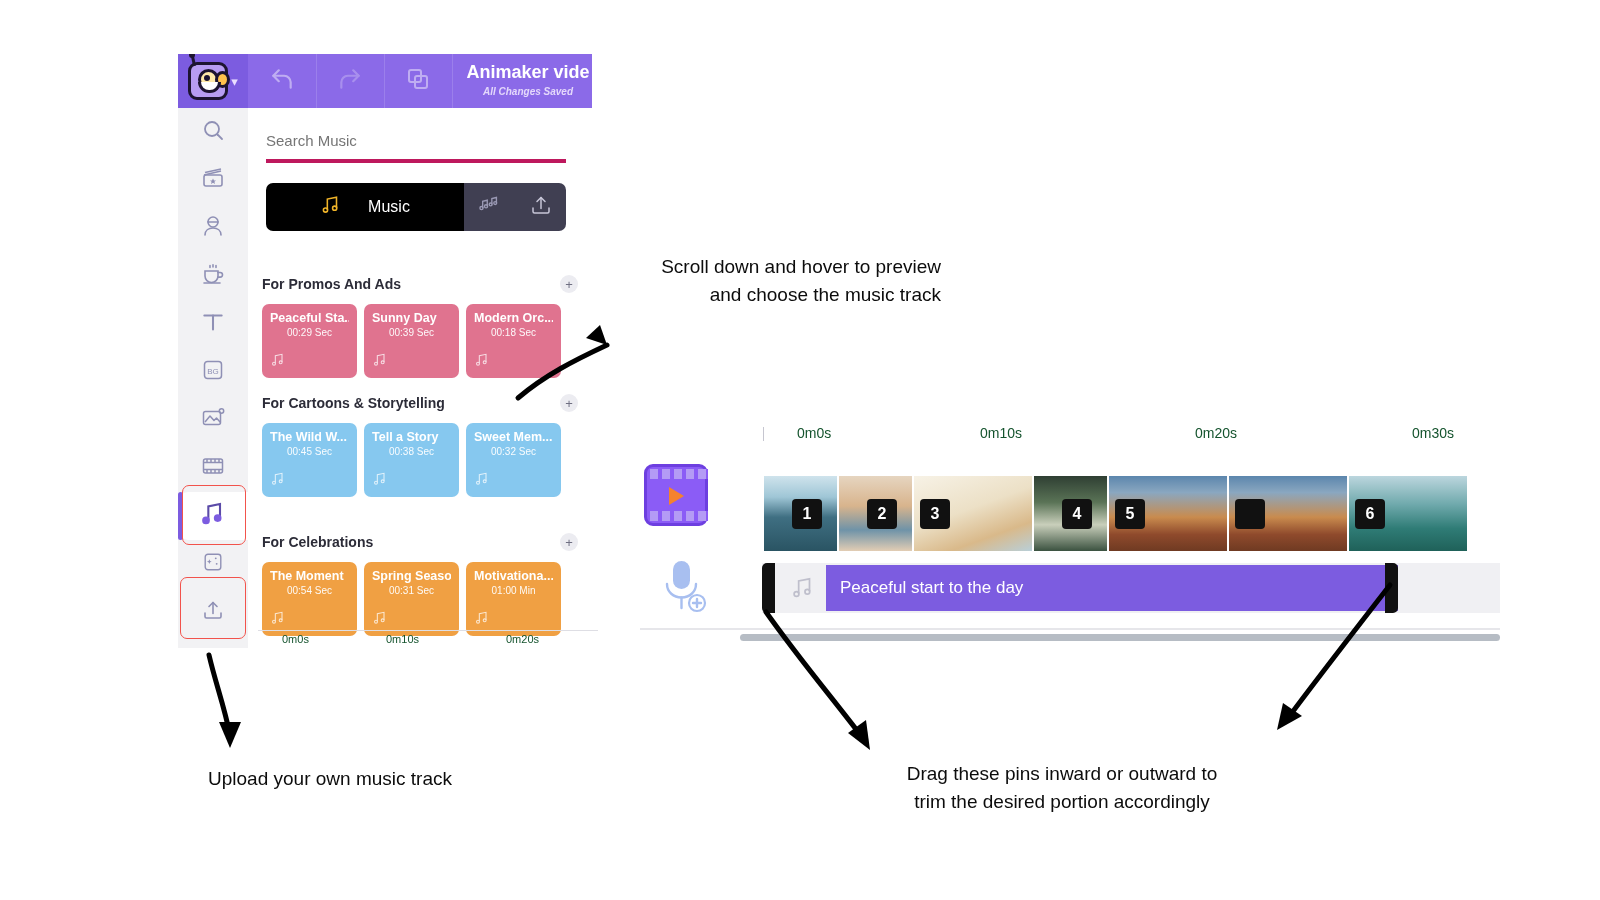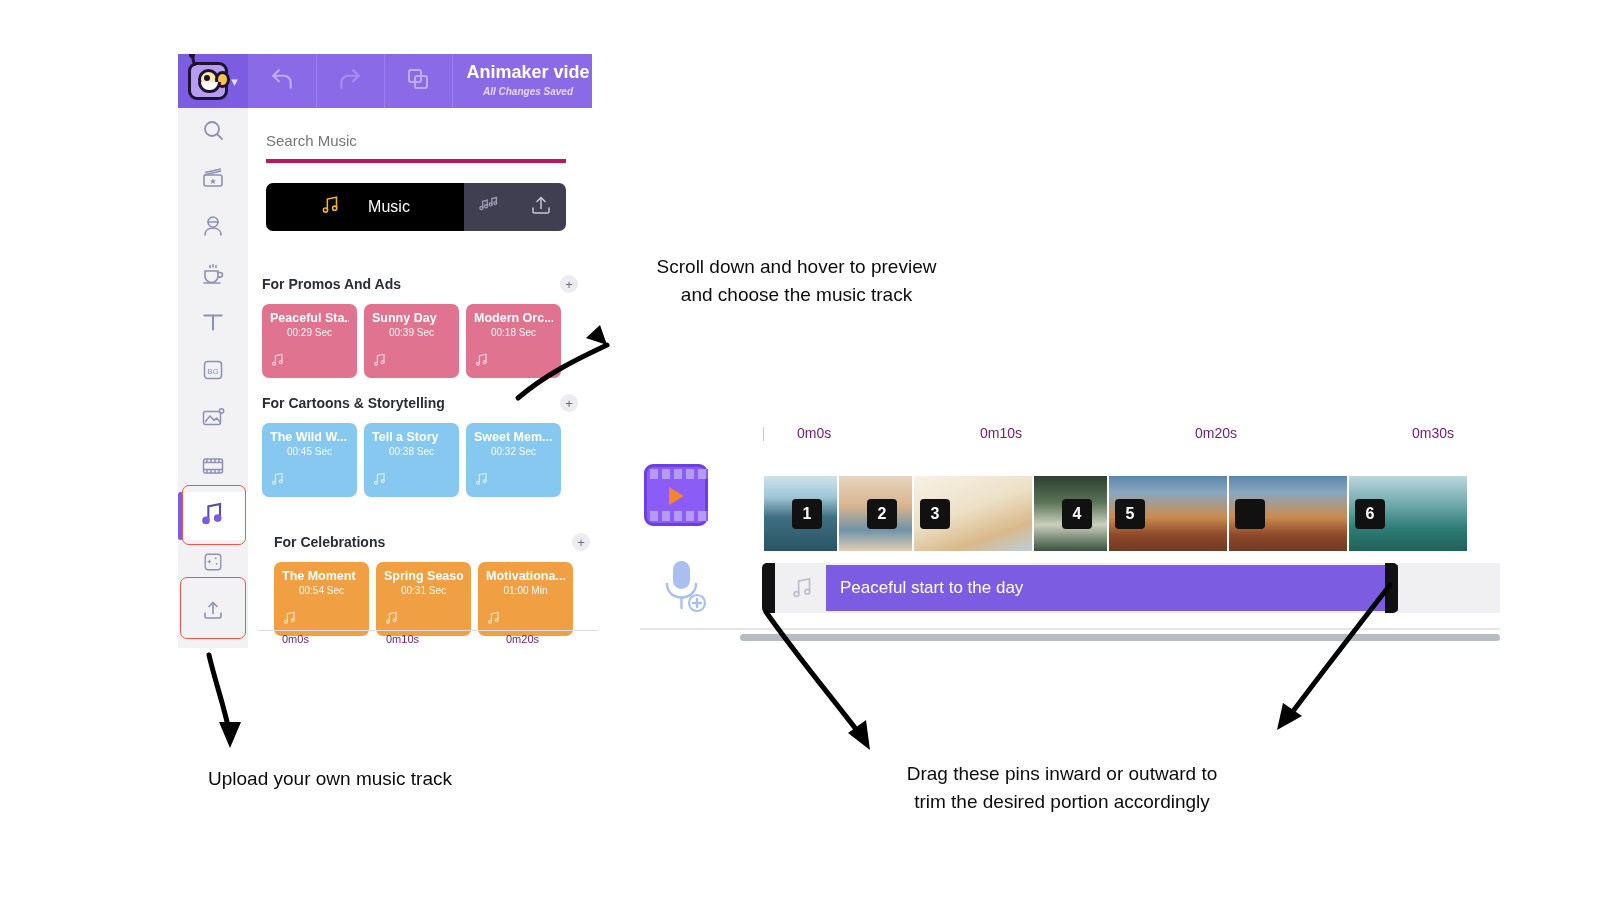--- a/index.html
+++ b/index.html
@@ -101,21 +101,21 @@
   .card{
     width:95px;height:74px;border-radius:7px;padding:7px 8px;box-sizing:border-box;
     position:relative;color:#fff;flex:0 0 auto;
   }
   .card-t{font-size:12.5px;font-weight:600;line-height:1.15;white-space:nowrap;overflow:hidden;}
   .card-d{font-size:10px;margin-top:2px;opacity:.95;text-align:center;}
   .card-note{position:absolute;left:8px;bottom:6px;opacity:.75;}
 
   
   .ruler{position:absolute;left:755px;top:425px;width:745px;height:34px;}
-  .tick{position:absolute;top:0;font-size:14px;color:#701a75;white-space:nowrap;}
+  .tick{position:absolute;top:0;font-size:14px;color:#14532d;white-space:nowrap;}
 
   .tl-row-video{position:absolute;left:640px;top:460px;width:860px;height:90px;}
   .tl-row-audio{position:absolute;left:640px;top:563px;width:860px;height:58px;}
 
   .film-icon{
     position:absolute;left:4px;top:4px;width:64px;height:62px;background:#8b5cf6;
     border:3px solid #6d3fe0;border-radius:9px;box-sizing:border-box;
   }
   .film-icon .perf{position:absolute;left:3px;width:58px;height:10px;
     background:repeating-linear-gradient(90deg,#b49bf5 0 8px,#8b5cf6 8px 12px);}
@@ -437,21 +437,21 @@
               <svg width="16" height="16" viewBox="0 0 24 24" fill="none" stroke="#fff" stroke-width="1.6">
                 <path d="M8 17V5.5l10-2V15"></path>
                   <circle cx="6" cy="17.5" r="2.2"></circle>
                   <circle cx="16" cy="15.5" r="2.2"></circle>
               </svg>
             </span>
           </div>
         </div>
       </div>
 
-      <div class="cat" style="top:421px;margin-left:12px;">
+      <div class="cat" style="top:421px;">
         <div class="cat-head">
           <div class="cat-title">For Celebrations</div>
           <div class="cat-plus">+</div>
         </div>
         <div class="cards">
           <div class="card" style="background:#f0a043;">
             <div class="card-t">The Moment</div>
             <div class="card-d">00:54 Sec</div>
             <span class="card-note">
               <svg width="16" height="16" viewBox="0 0 24 24" fill="none" stroke="#fff" stroke-width="1.6">
@@ -574,21 +574,21 @@
     <path d="M209 655 C 216 685, 224 705, 230 735" stroke="#000" stroke-width="5" fill="none" stroke-linecap="round"></path>
     <path d="M230 748 L 219 722 L 241 722 Z" fill="#000"></path>
 
     <path d="M766 612 C 800 660, 830 695, 862 737" stroke="#000" stroke-width="5" fill="none" stroke-linecap="round"></path>
     <path d="M870 750 L 848 733 L 866 720 Z" fill="#000"></path>
 
     <path d="M1390 585 C 1355 630, 1320 675, 1288 718" stroke="#000" stroke-width="5" fill="none" stroke-linecap="round"></path>
     <path d="M1277 730 L 1283 703 L 1302 716 Z" fill="#000"></path>
   </svg>
 
-  <div class="note" style="left:624px;top:253px;width:345px;">Scroll down and hover to preview
+  <div class="note" style="left:596px;top:253px;width:345px;text-align:right;">Scroll down and hover to preview
 and choose the music track</div>
 
   <div class="note" style="left:862px;top:760px;width:400px;">Drag these pins inward or outward to
 trim the desired portion accordingly</div>
 
   <div class="note" style="left:140px;top:765px;width:380px;">Upload your own music track</div>
 
 </div>
 
 </body></html>

